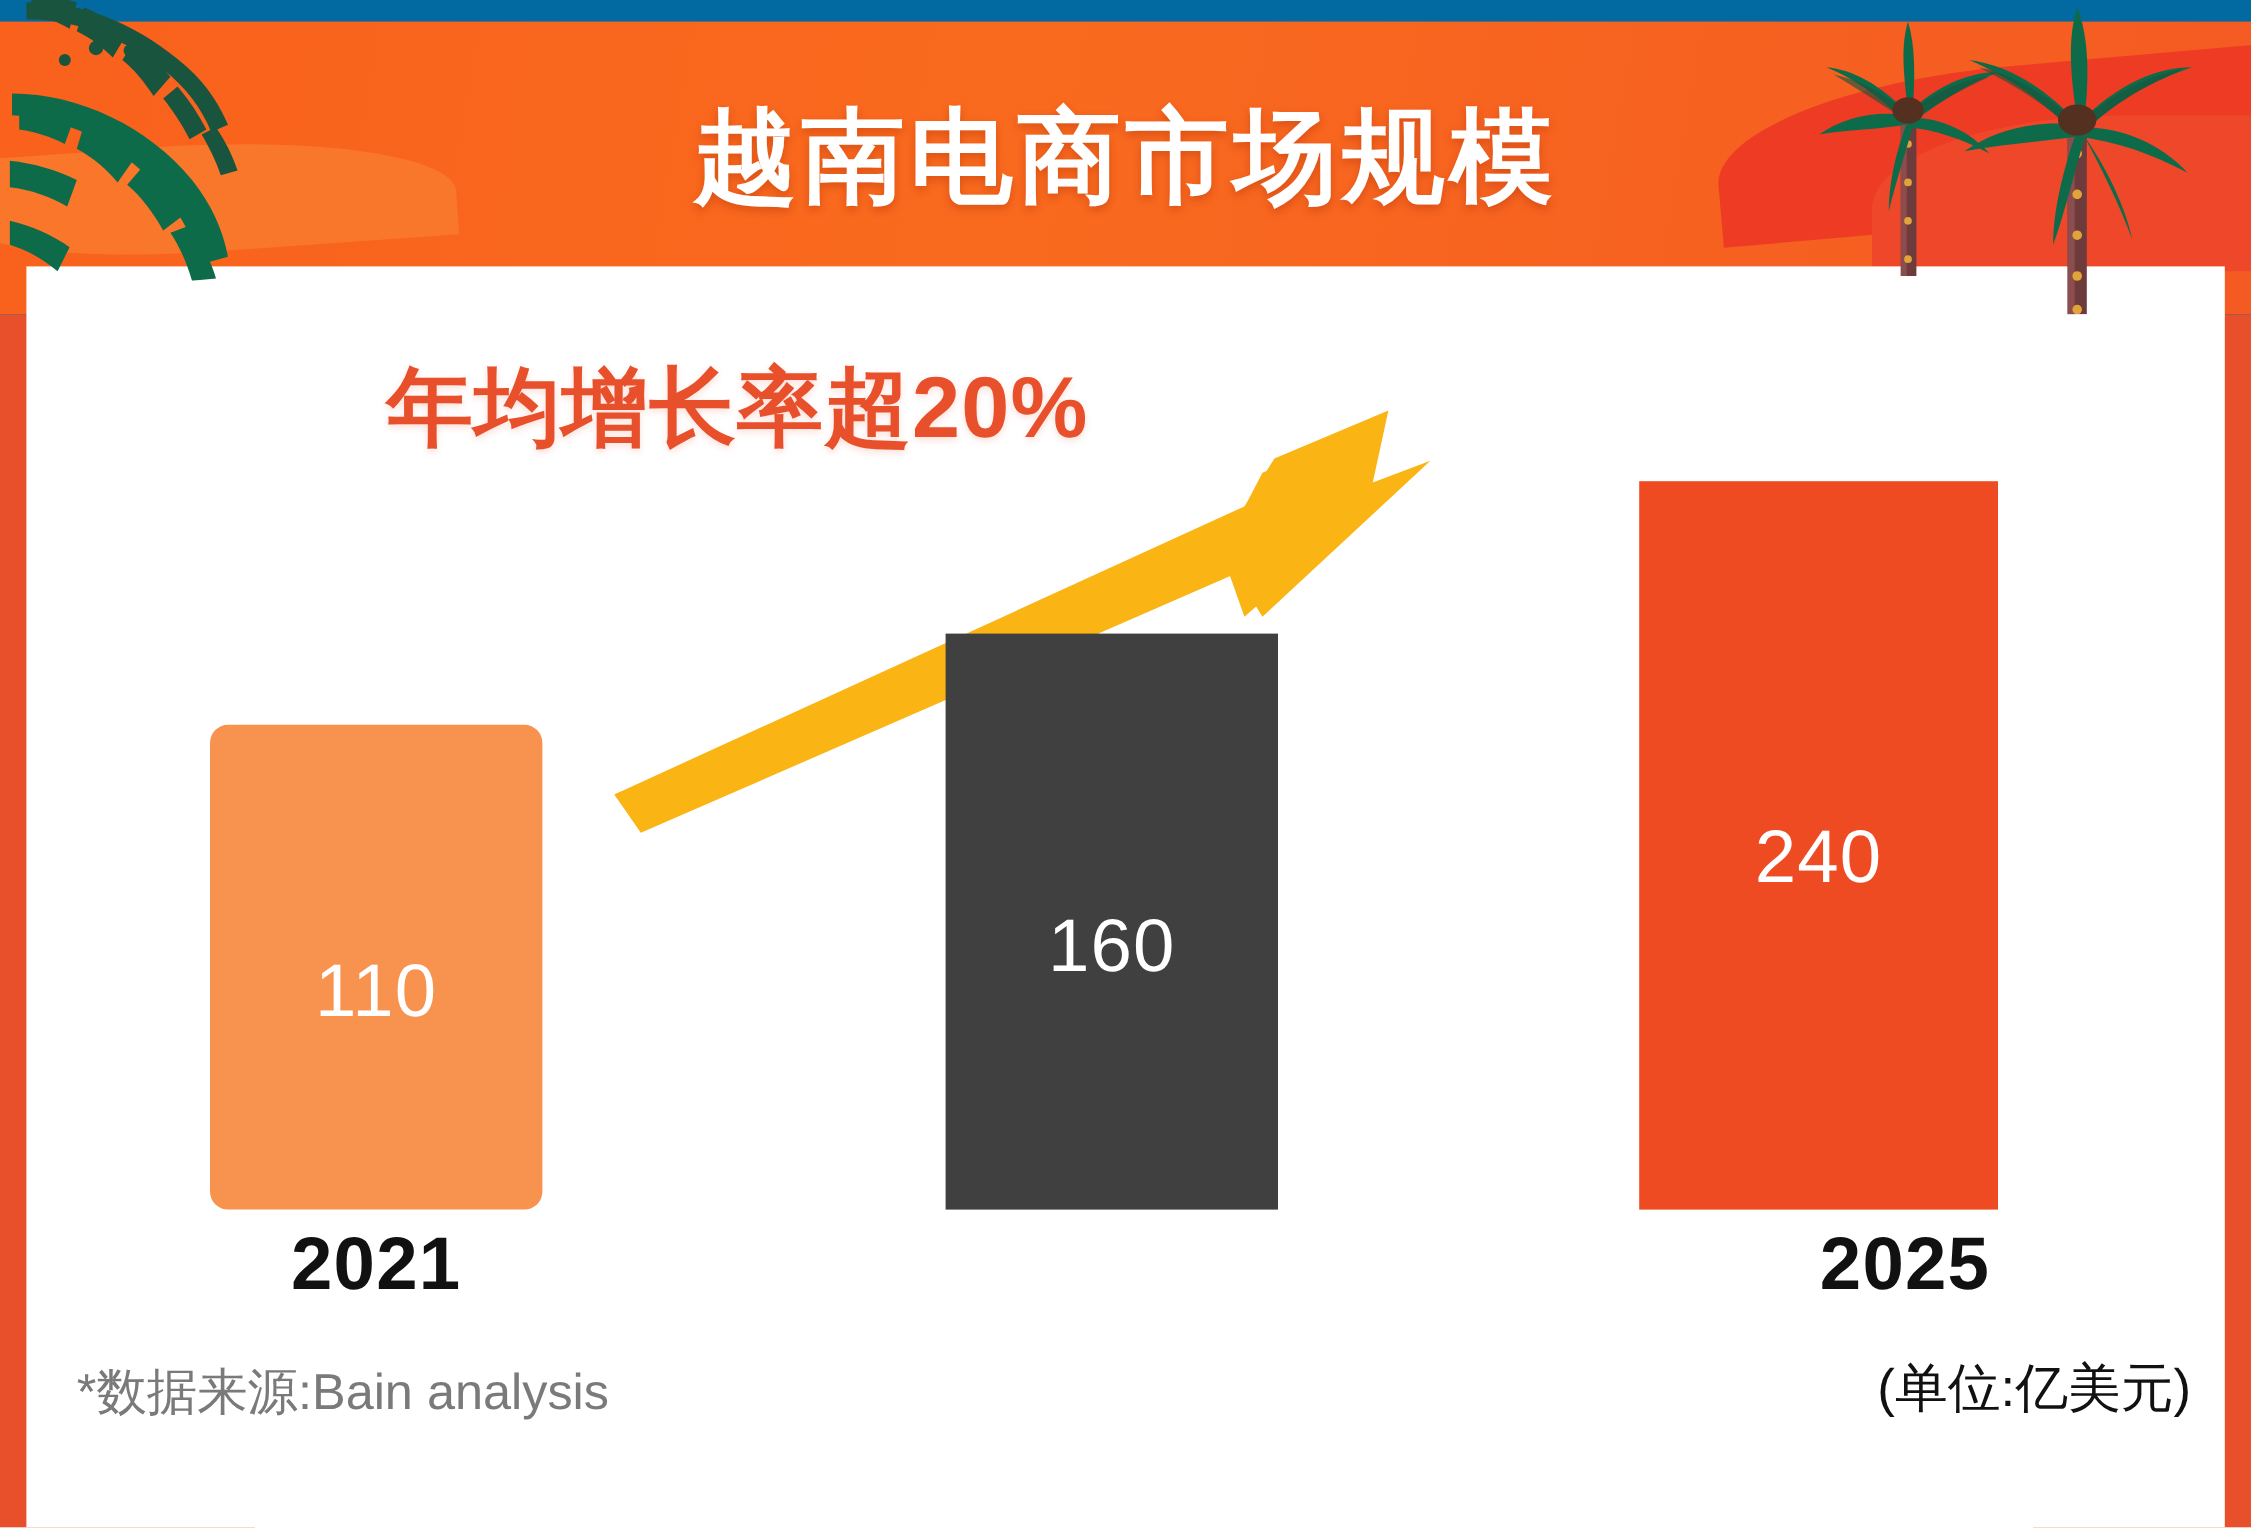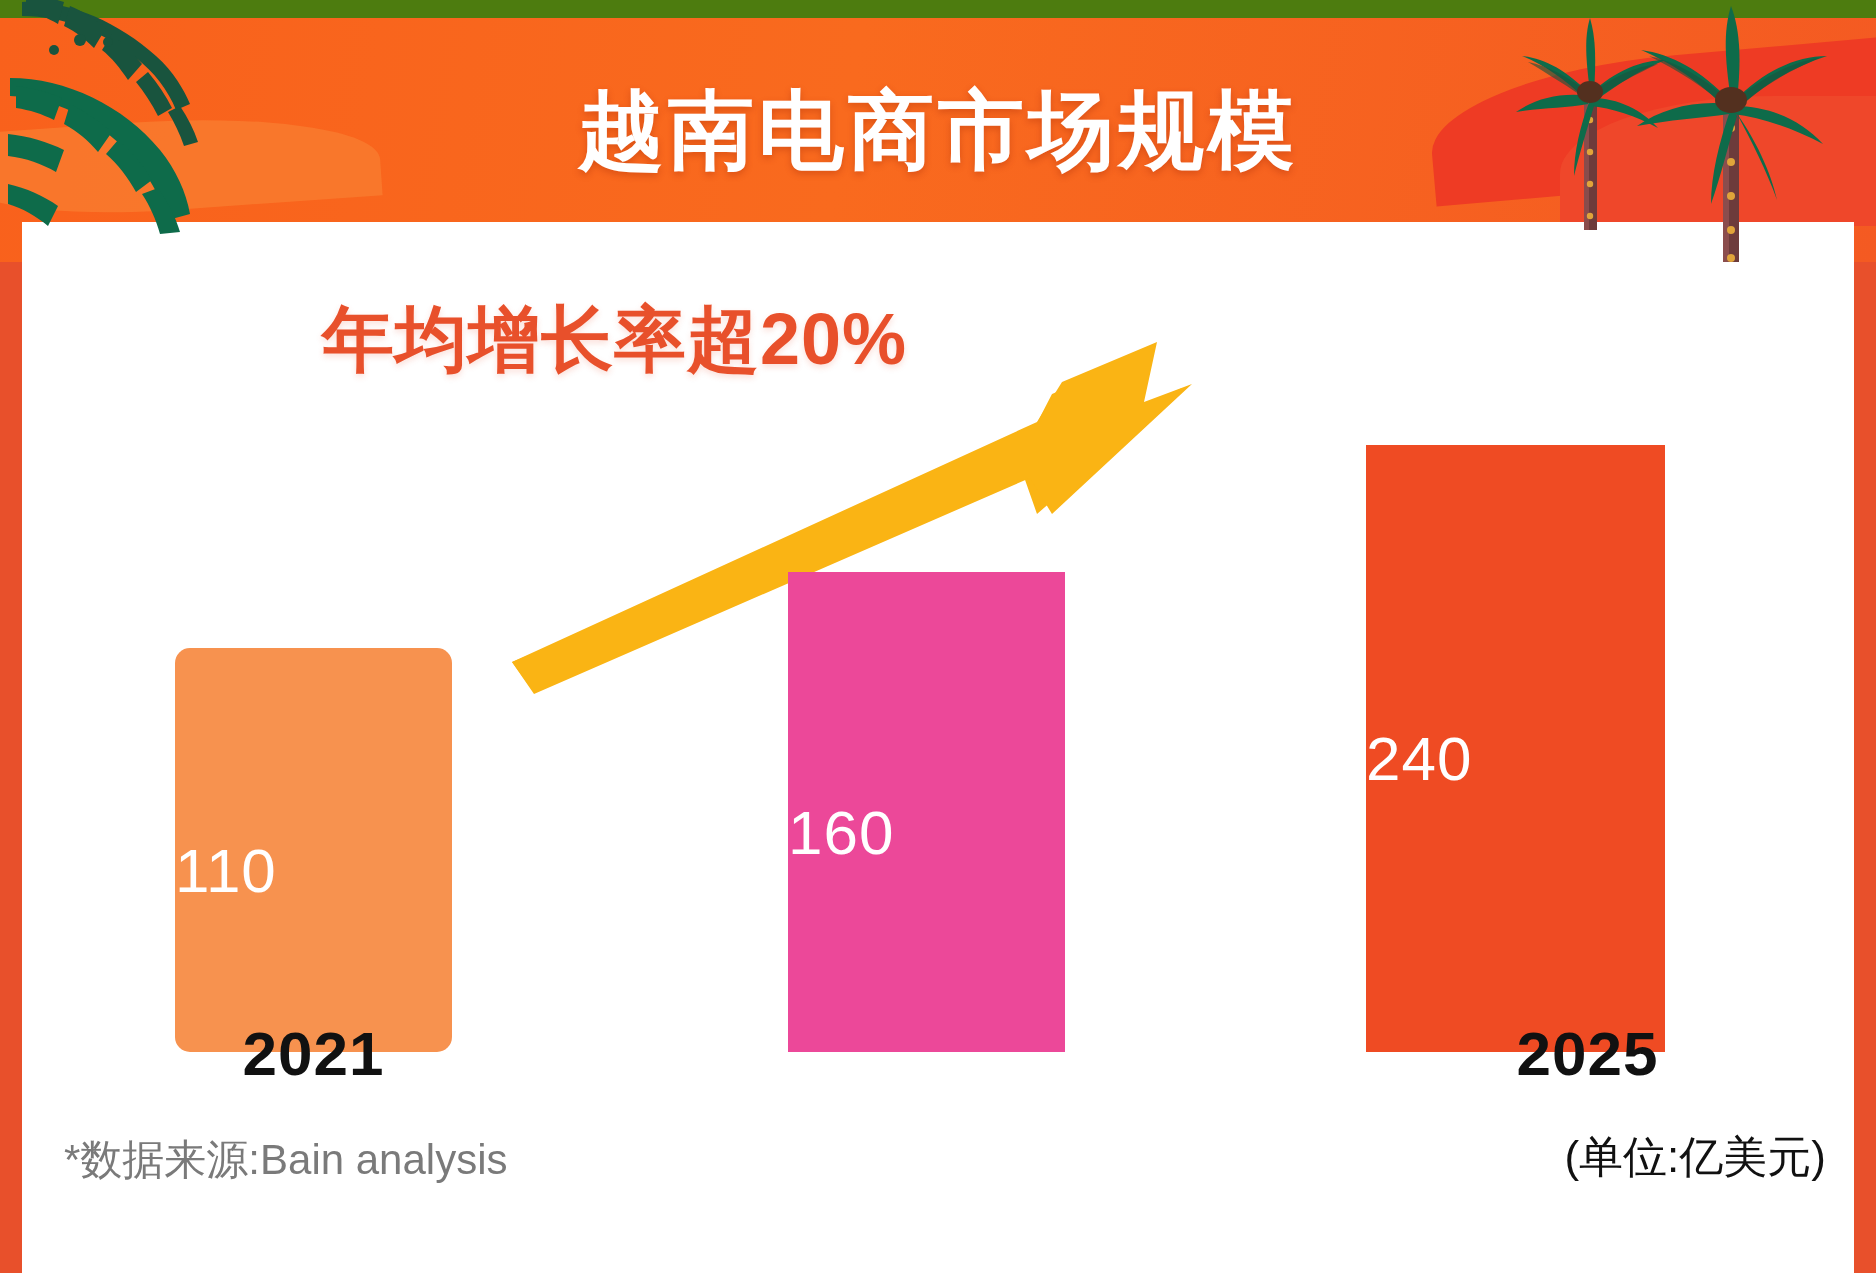--- a/index.html
+++ b/index.html
@@ -17,21 +17,21 @@
   }
 
   
   #header {
     position: absolute;
     left: 0;
     top: 0;
     width: 1876px;
     height: 262px;
     overflow: hidden;
-    background: #4d7c0f;
+    background: #0369a1;
   }
   .hdr-grad {
     position: absolute;
     left: 0; top: 18px;
     width: 1876px; height: 244px;
     background: linear-gradient(100deg, #F9611C 0%, #F96A1E 45%, #F45A22 100%);
   }
   .hdr-swoosh-red {
     position: absolute;
     left: 1430px; top: 55px;
@@ -115,21 +115,21 @@
     left: 0; top: 0;
     width: 1832px; height: 1030px;
     pointer-events: none;
   }
 
   
   .bar {
     position: absolute;
     display: flex;
     align-items: center;
-    margin-top: 44px;
+    justify-content: center;
   }
   .bar-value {
     color: #ffffff;
     font-size: 62px;
     font-weight: 400;
     letter-spacing: 1px;
   }
   #bar-2021 {
     left: 153px;
     top: 382px;
@@ -137,21 +137,21 @@
     height: 404px;
     background: #F7924F;
     border-radius: 15px;
   }
   #bar-2021 .bar-value { margin-top: 40px; }
   #bar-2023 {
     left: 766px;
     top: 306px;
     width: 277px;
     height: 480px;
-    background: #ec4899;
+    background: #404040;
   }
   #bar-2023 .bar-value { margin-top: 40px; }
   #bar-2025 {
     left: 1344px;
     top: 179px;
     width: 299px;
     height: 607px;
     background: #EF4B23;
   }
   #bar-2025 .bar-value { margin-top: 20px; }

